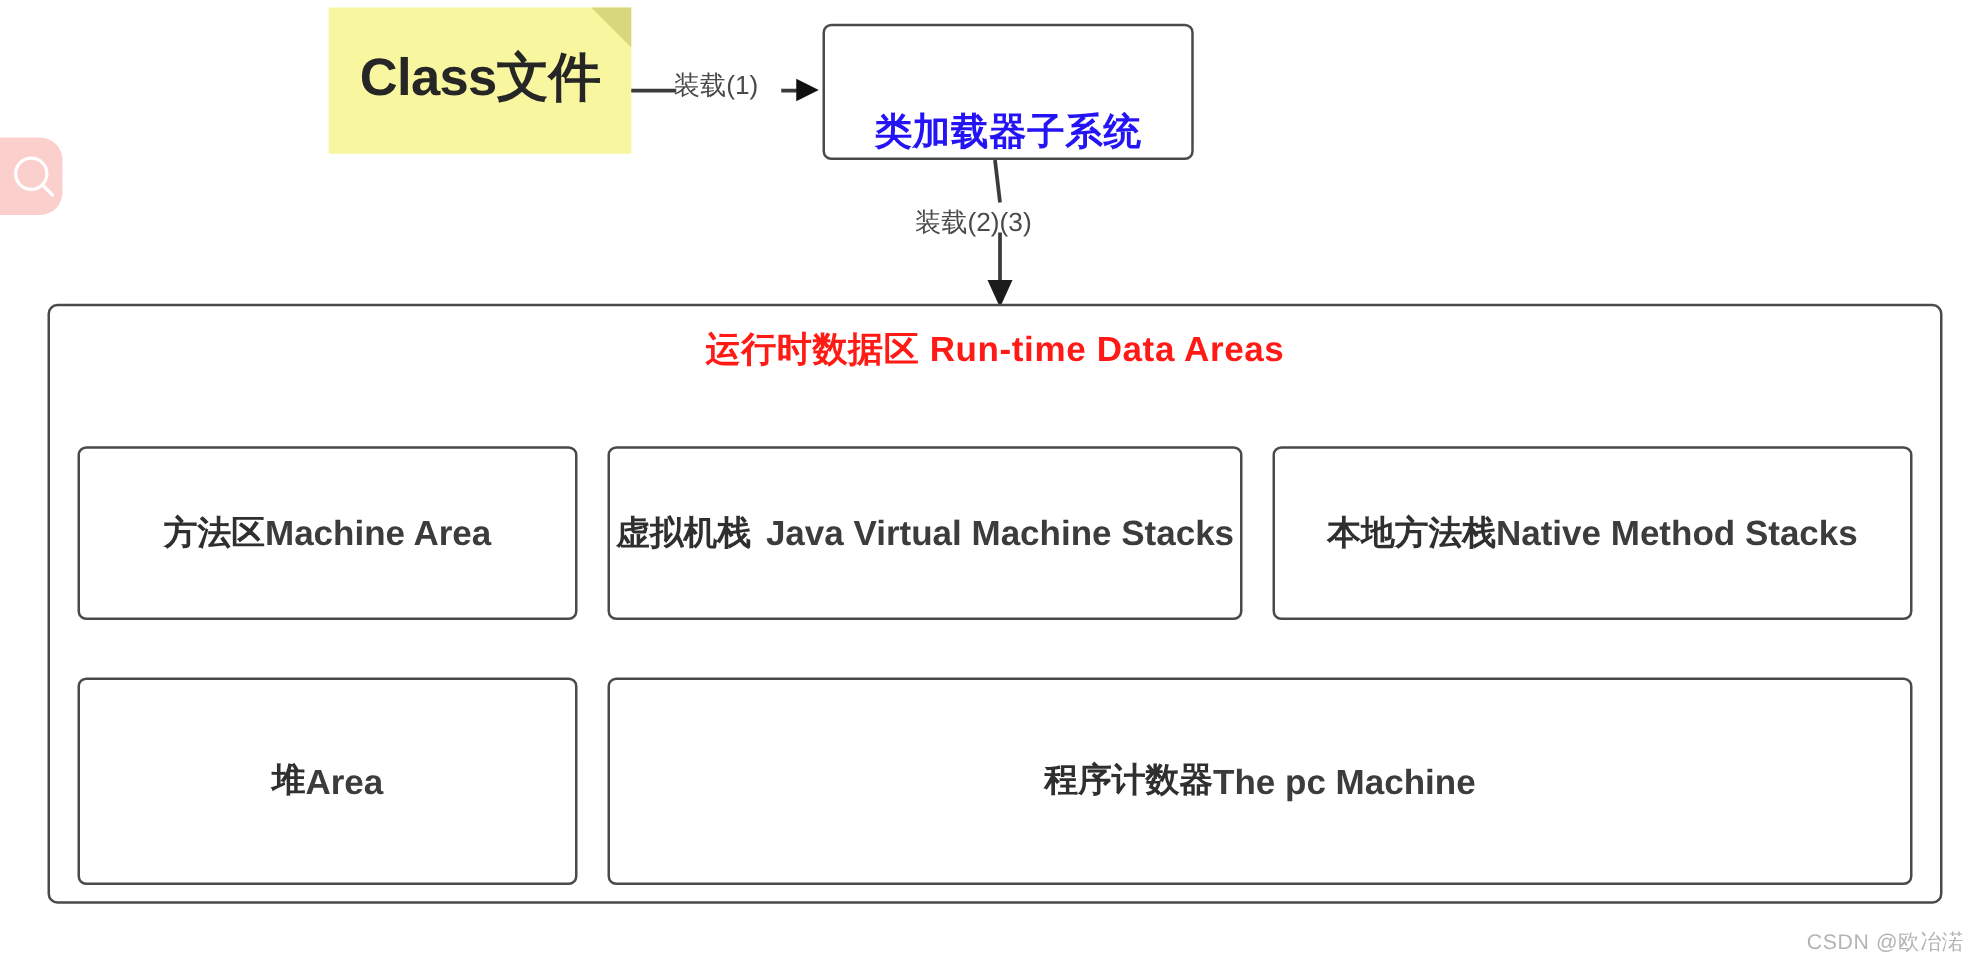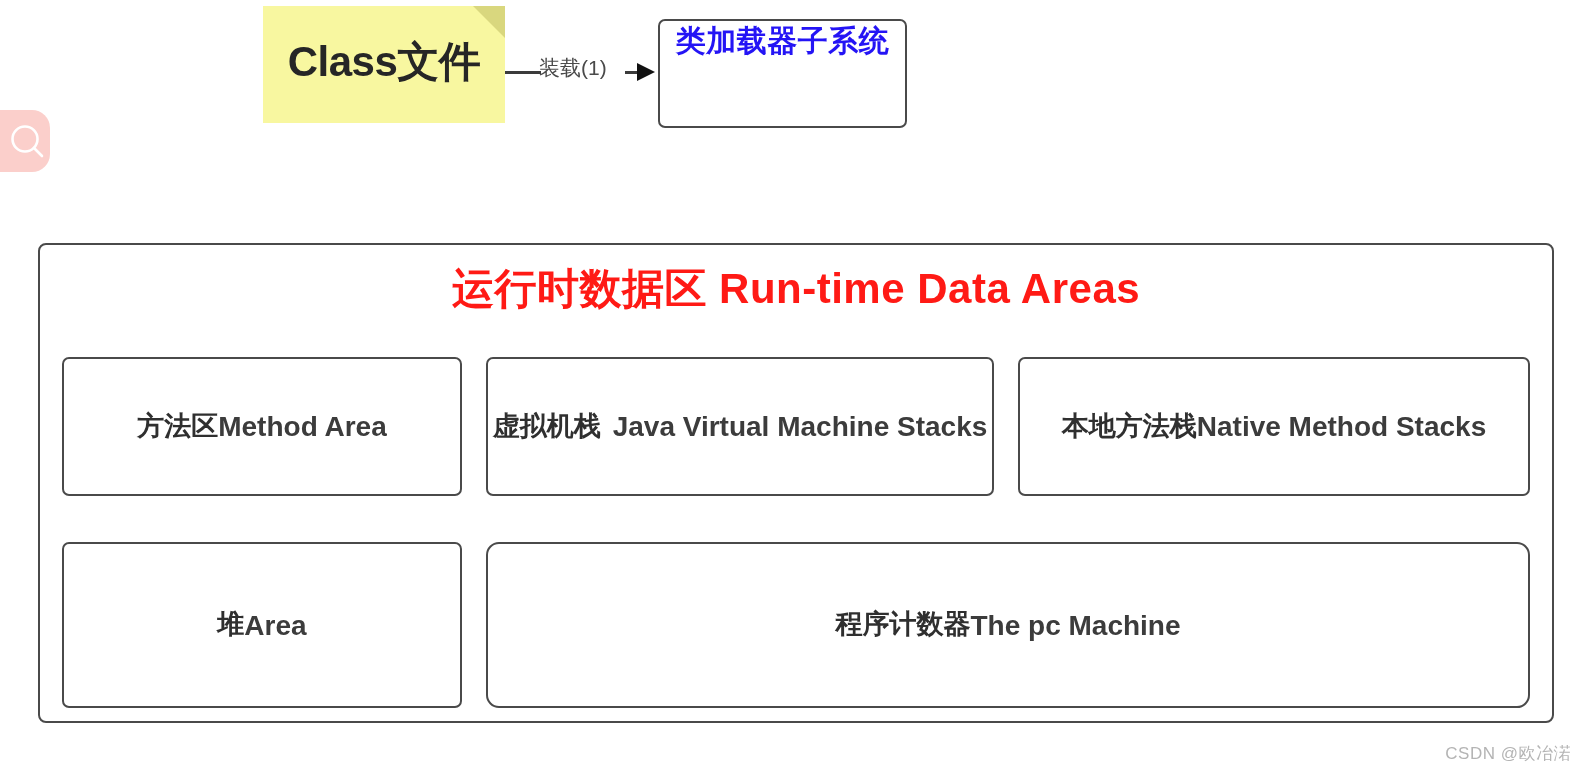--- a/index.html
+++ b/index.html
@@ -111,27 +111,27 @@
     width: 14px;
     height: 2.5px;
     background: #3b3b3b;
   }
 
   
   #loader-box {
     position: absolute;
     left: 658px;
     top: 19px;
-    width: 249px;
+    width: 297px;
     height: 109px;
     border: 2.5px solid #4a4a4a;
     border-radius: 7px;
     background: #ffffff;
     display: flex;
-    align-items: flex-start;
+    align-items: flex-end;
     justify-content: center;
     box-sizing: border-box;
   }
   #loader-box .lbl {
     font-size: 30px;
     font-weight: bold;
     color: #2414f5;
     letter-spacing: 0.5px;
   }
 
@@ -163,21 +163,21 @@
     border-radius: 8px;
     background: #ffffff;
     box-sizing: border-box;
   }
   #runtime-title {
     position: absolute;
     left: 0;
     top: 16px;
     width: 100%;
     text-align: center;
-    font-size: 42px;
+    font-size: 28px;
     font-weight: bold;
     color: #ff1a15;
     letter-spacing: 0.5px;
   }
 
   .area-row {
     position: absolute;
     display: flex;
     left: 22px;
     right: 22px;
@@ -207,21 +207,21 @@
     color: #3c3c3c;
     line-height: 1.25;
   }
 
   
   #box-method-area  { flex: 0 0 400px; }
   #box-jvm-stacks   { flex: 0 0 508px; gap: 12px; }
   #box-native-stacks{ flex: 1 1 auto; }
   
   #box-heap         { flex: 0 0 400px; }
-  #box-pc-register  { flex: 1 1 auto; border-radius: 13px; }
+  #box-pc-register  { flex: 1 1 auto; }
 
   
   #watermark {
     position: absolute;
     right: 14px;
     bottom: 8px;
     font-size: 17px;
     color: #b4b4b4;
     letter-spacing: 0.5px;
     text-align: center;
@@ -248,28 +248,36 @@
     <div class="line"></div>
     <div class="lbl">装载(1)</div>
     <div class="stub"></div>
     <div class="head"></div>
   </div>
 
   <div id="loader-box">
     <span class="lbl">类加载器子系统</span>
   </div>
 
+  <div id="arrow-load2">
+    <svg width="180" height="118" viewBox="0 0 180 118">
+      <path d="M 76 0 L 80 34" stroke="#3b3b3b" stroke-width="3" fill="none"></path>
+      <path d="M 80 58 L 80 100" stroke="#3b3b3b" stroke-width="3" fill="none"></path>
+      <polygon points="70,96 90,96 80,118" fill="#1b1b1b"></polygon>
+    </svg>
+    <div class="lbl">装载(2)(3)</div>
+  </div>
 
   <div id="runtime-areas">
     <div id="runtime-title">运行时数据区 Run-time Data Areas</div>
 
     <div class="area-row" id="row-1">
       <div class="area-box" id="box-method-area">
         <div class="cn">方法区</div>
-        <div class="en">Method Area</div>
+        <div class="en">Machine Area</div>
       </div>
       <div class="area-box" id="box-jvm-stacks">
         <div class="cn">虚拟机栈</div>
         <div class="en">Java Virtual Machine Stacks</div>
       </div>
       <div class="area-box" id="box-native-stacks">
         <div class="cn">本地方法栈</div>
         <div class="en">Native Method Stacks</div>
       </div>
     </div>

